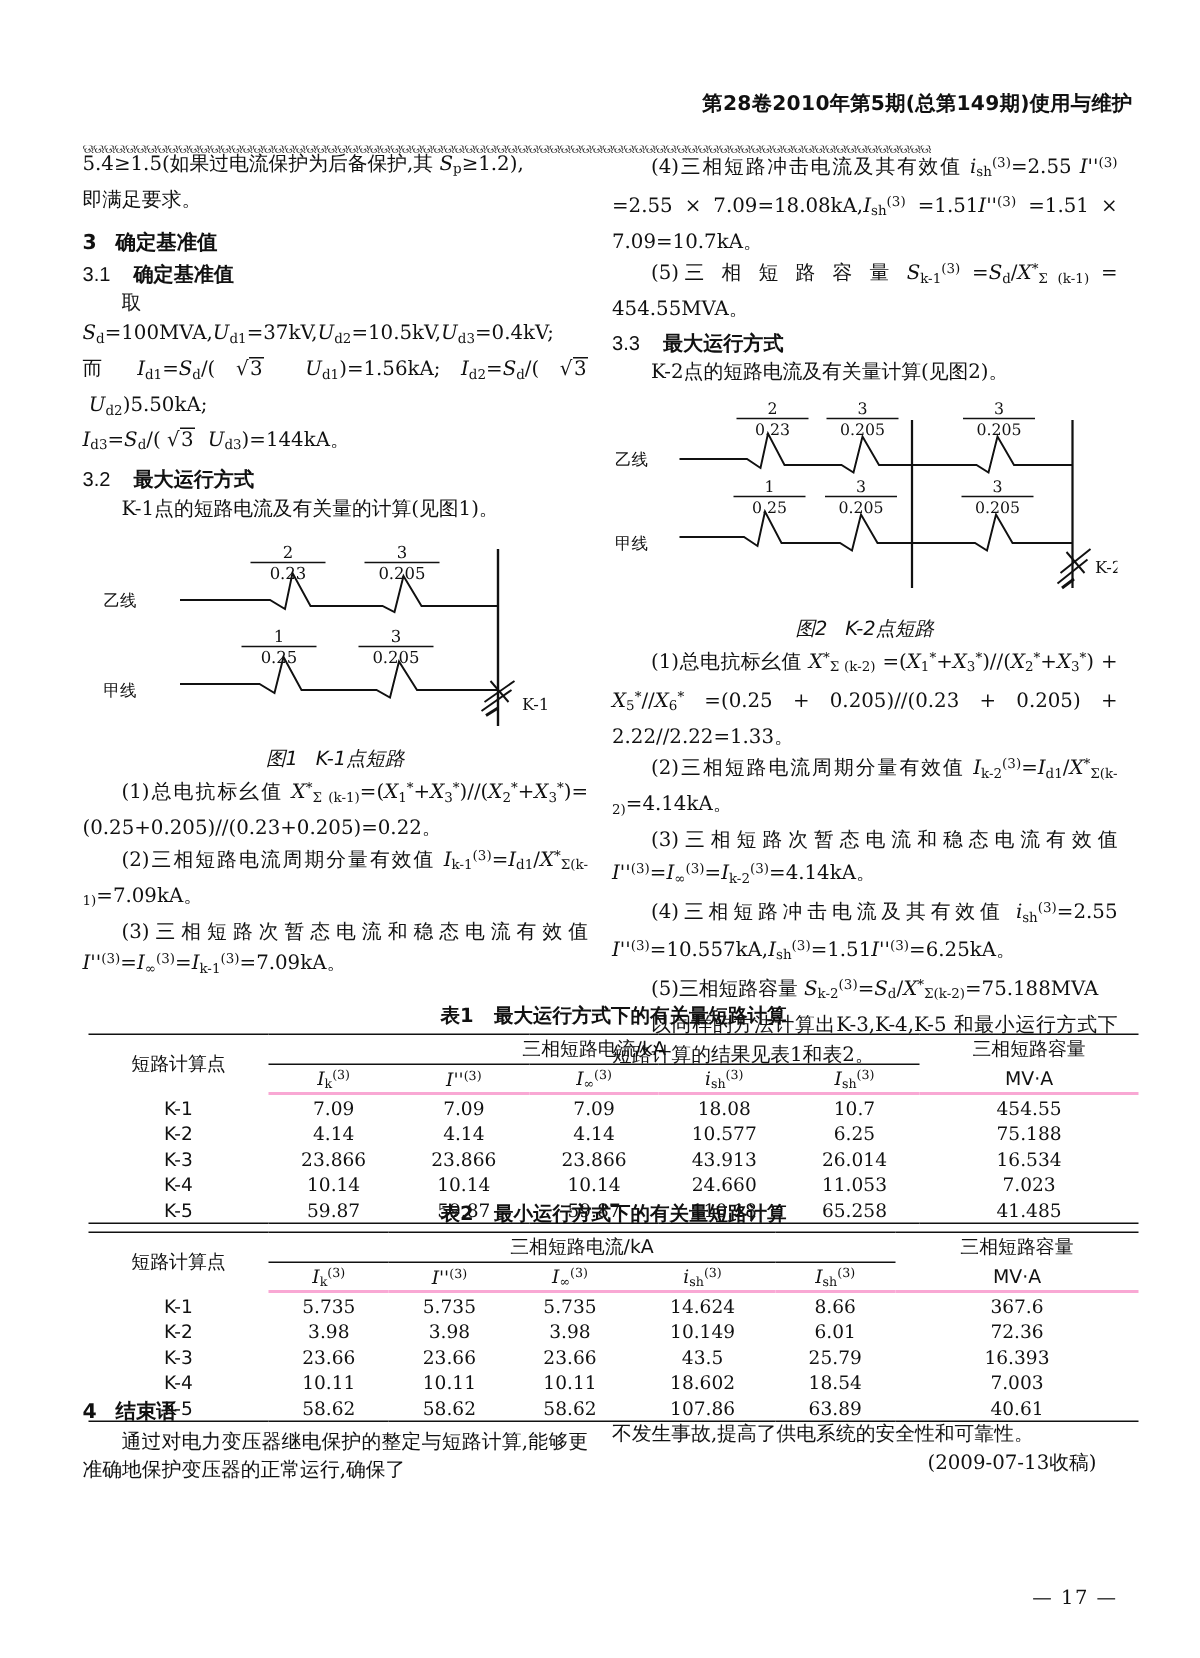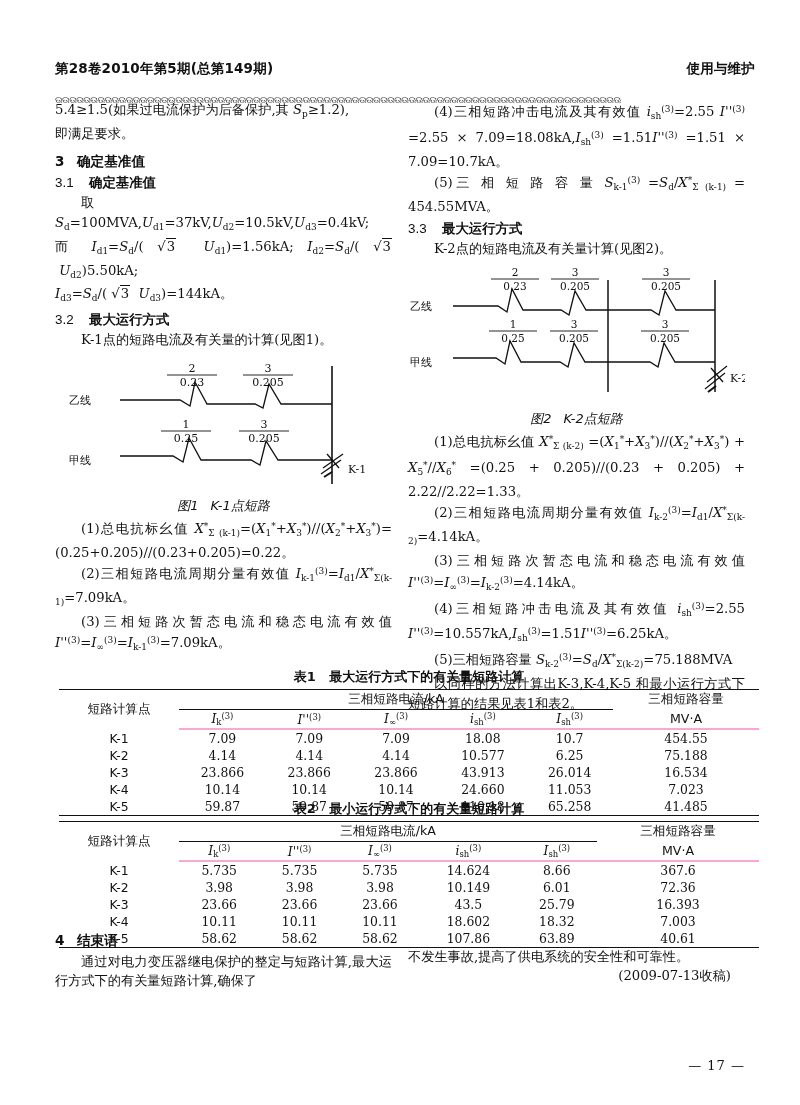--- a/index.html
+++ b/index.html
@@ -10,21 +10,21 @@
     font-family: "DejaVu Serif", "Liberation Serif", serif;
     color: #111;
     position: relative;
     overflow: hidden;
   }
   .page { position:absolute; left:0; top:0; width:800px; height:1105px; }
 
   
   .hdr {
     position:absolute; left:55px; top:60px; width:700px;
-    display:flex; justify-content:space-between; align-items:flex-end;
+    display:flex; justify-content:flex-end; align-items:flex-end;
   }
   .hdr-left, .hdr-right {
     font-family:"DejaVu Sans","Liberation Sans",sans-serif;
     font-weight:bold; font-size:13.5px; letter-spacing:.2px;
   }
   .hdr-rule {
     position:absolute; left:55px; top:97px; width:700px; height:7px;
     overflow:hidden; color:#333; font-size:9px; line-height:7px;
     letter-spacing:-0.6px; white-space:nowrap;
     font-family:"DejaVu Sans","Liberation Sans",sans-serif;
@@ -359,41 +359,41 @@
           <td>43.5</td>
           <td>25.79</td>
           <td>16.393</td>
         </tr>
         <tr>
           <td class="pt">K-4</td>
           <td>10.11</td>
           <td>10.11</td>
           <td>10.11</td>
           <td>18.602</td>
-          <td>18.32</td>
+          <td>18.54</td>
           <td>7.003</td>
         </tr>
         <tr class="rule-bot">
           <td class="pt">K-5</td>
           <td>58.62</td>
           <td>58.62</td>
           <td>58.62</td>
           <td>107.86</td>
           <td>63.89</td>
           <td>40.61</td>
         </tr>
       </tbody>
     </table>
   </div>
 
   <div class="col colL" style="top:932px;">
     <h3 class="sec" style="margin-top:0;">
       <span class="num">4</span><span>结束语</span>
     </h3>
-    <p class="ln ind">通过对电力变压器继电保护的整定与短路计算,最大运行方式下的有关量短路计算,确保了</p>
+    <p class="ln ind">通过对电力变压器继电保护的整定与短路计算,能够更准确地保护变压器的正常运行,确保了</p>
   </div>
 
   <div class="col colR" style="top:932px;">
     <p class="ln" style="margin-top:15px;">不发生事故,提高了供电系统的安全性和可靠性。</p>
     <p class="ln recv">(2009-07-13收稿)</p>
   </div>
 
   <div class="pagenum">— 17 —</div>
 </div>
 

